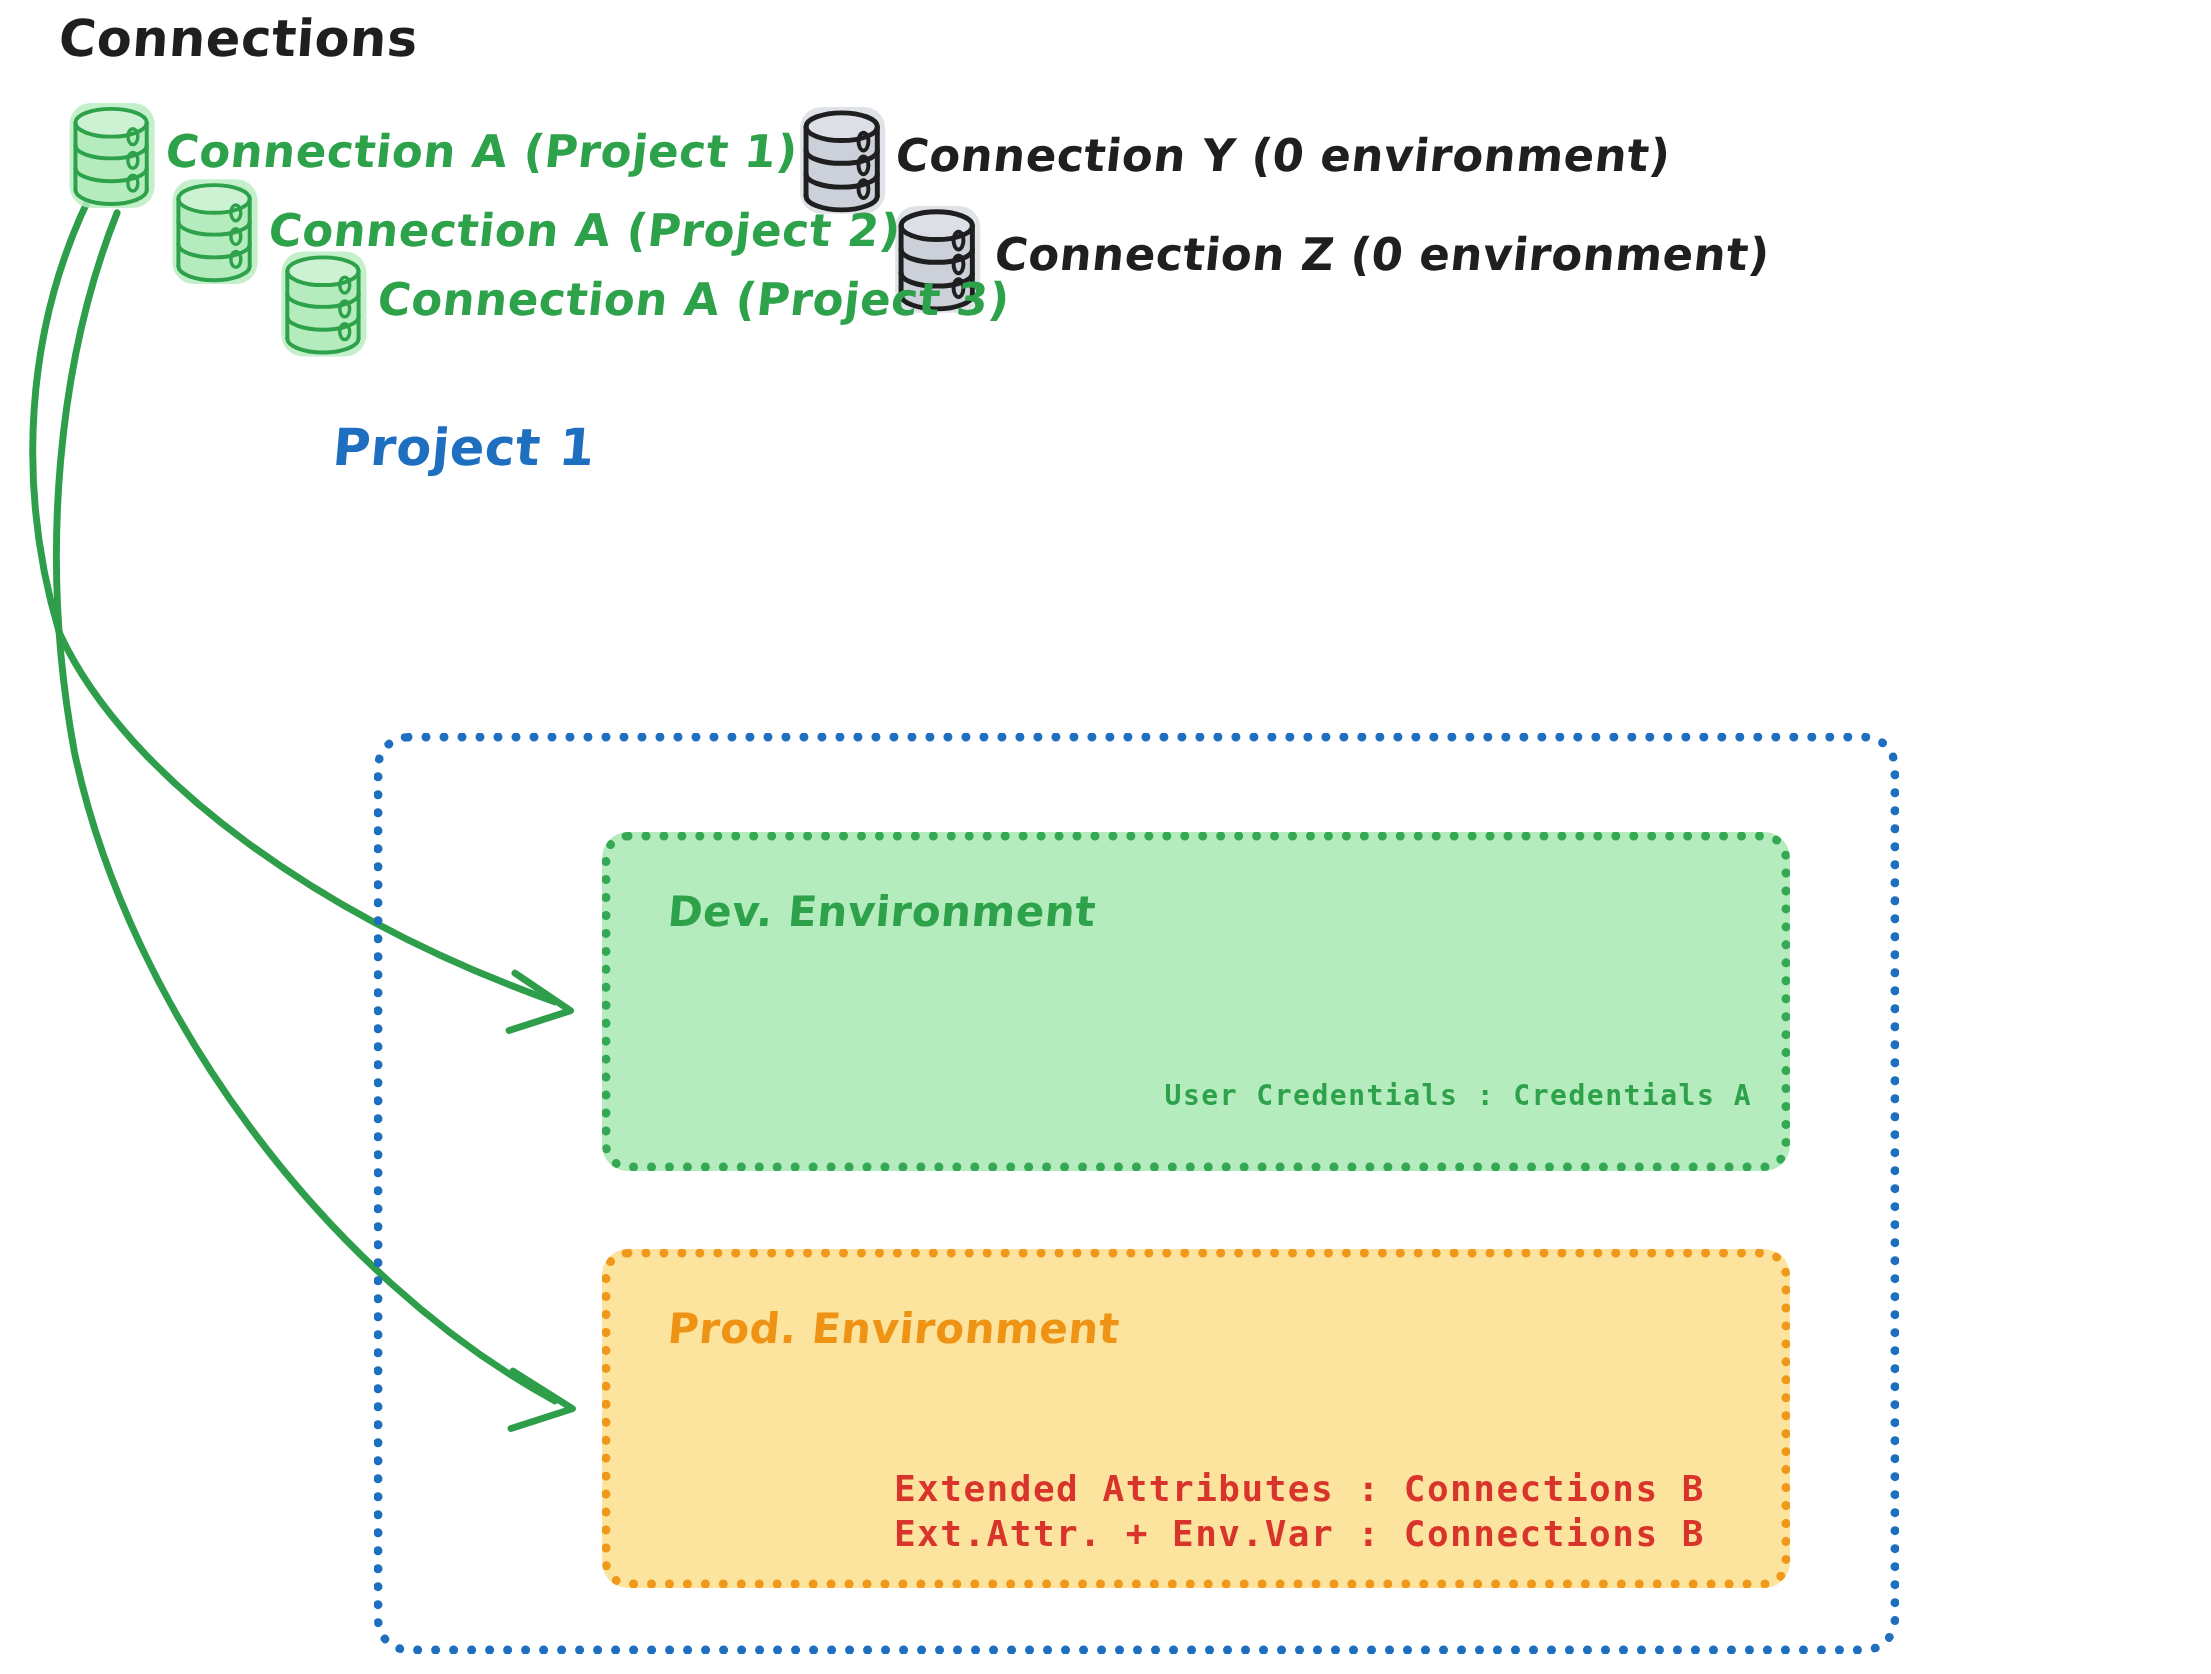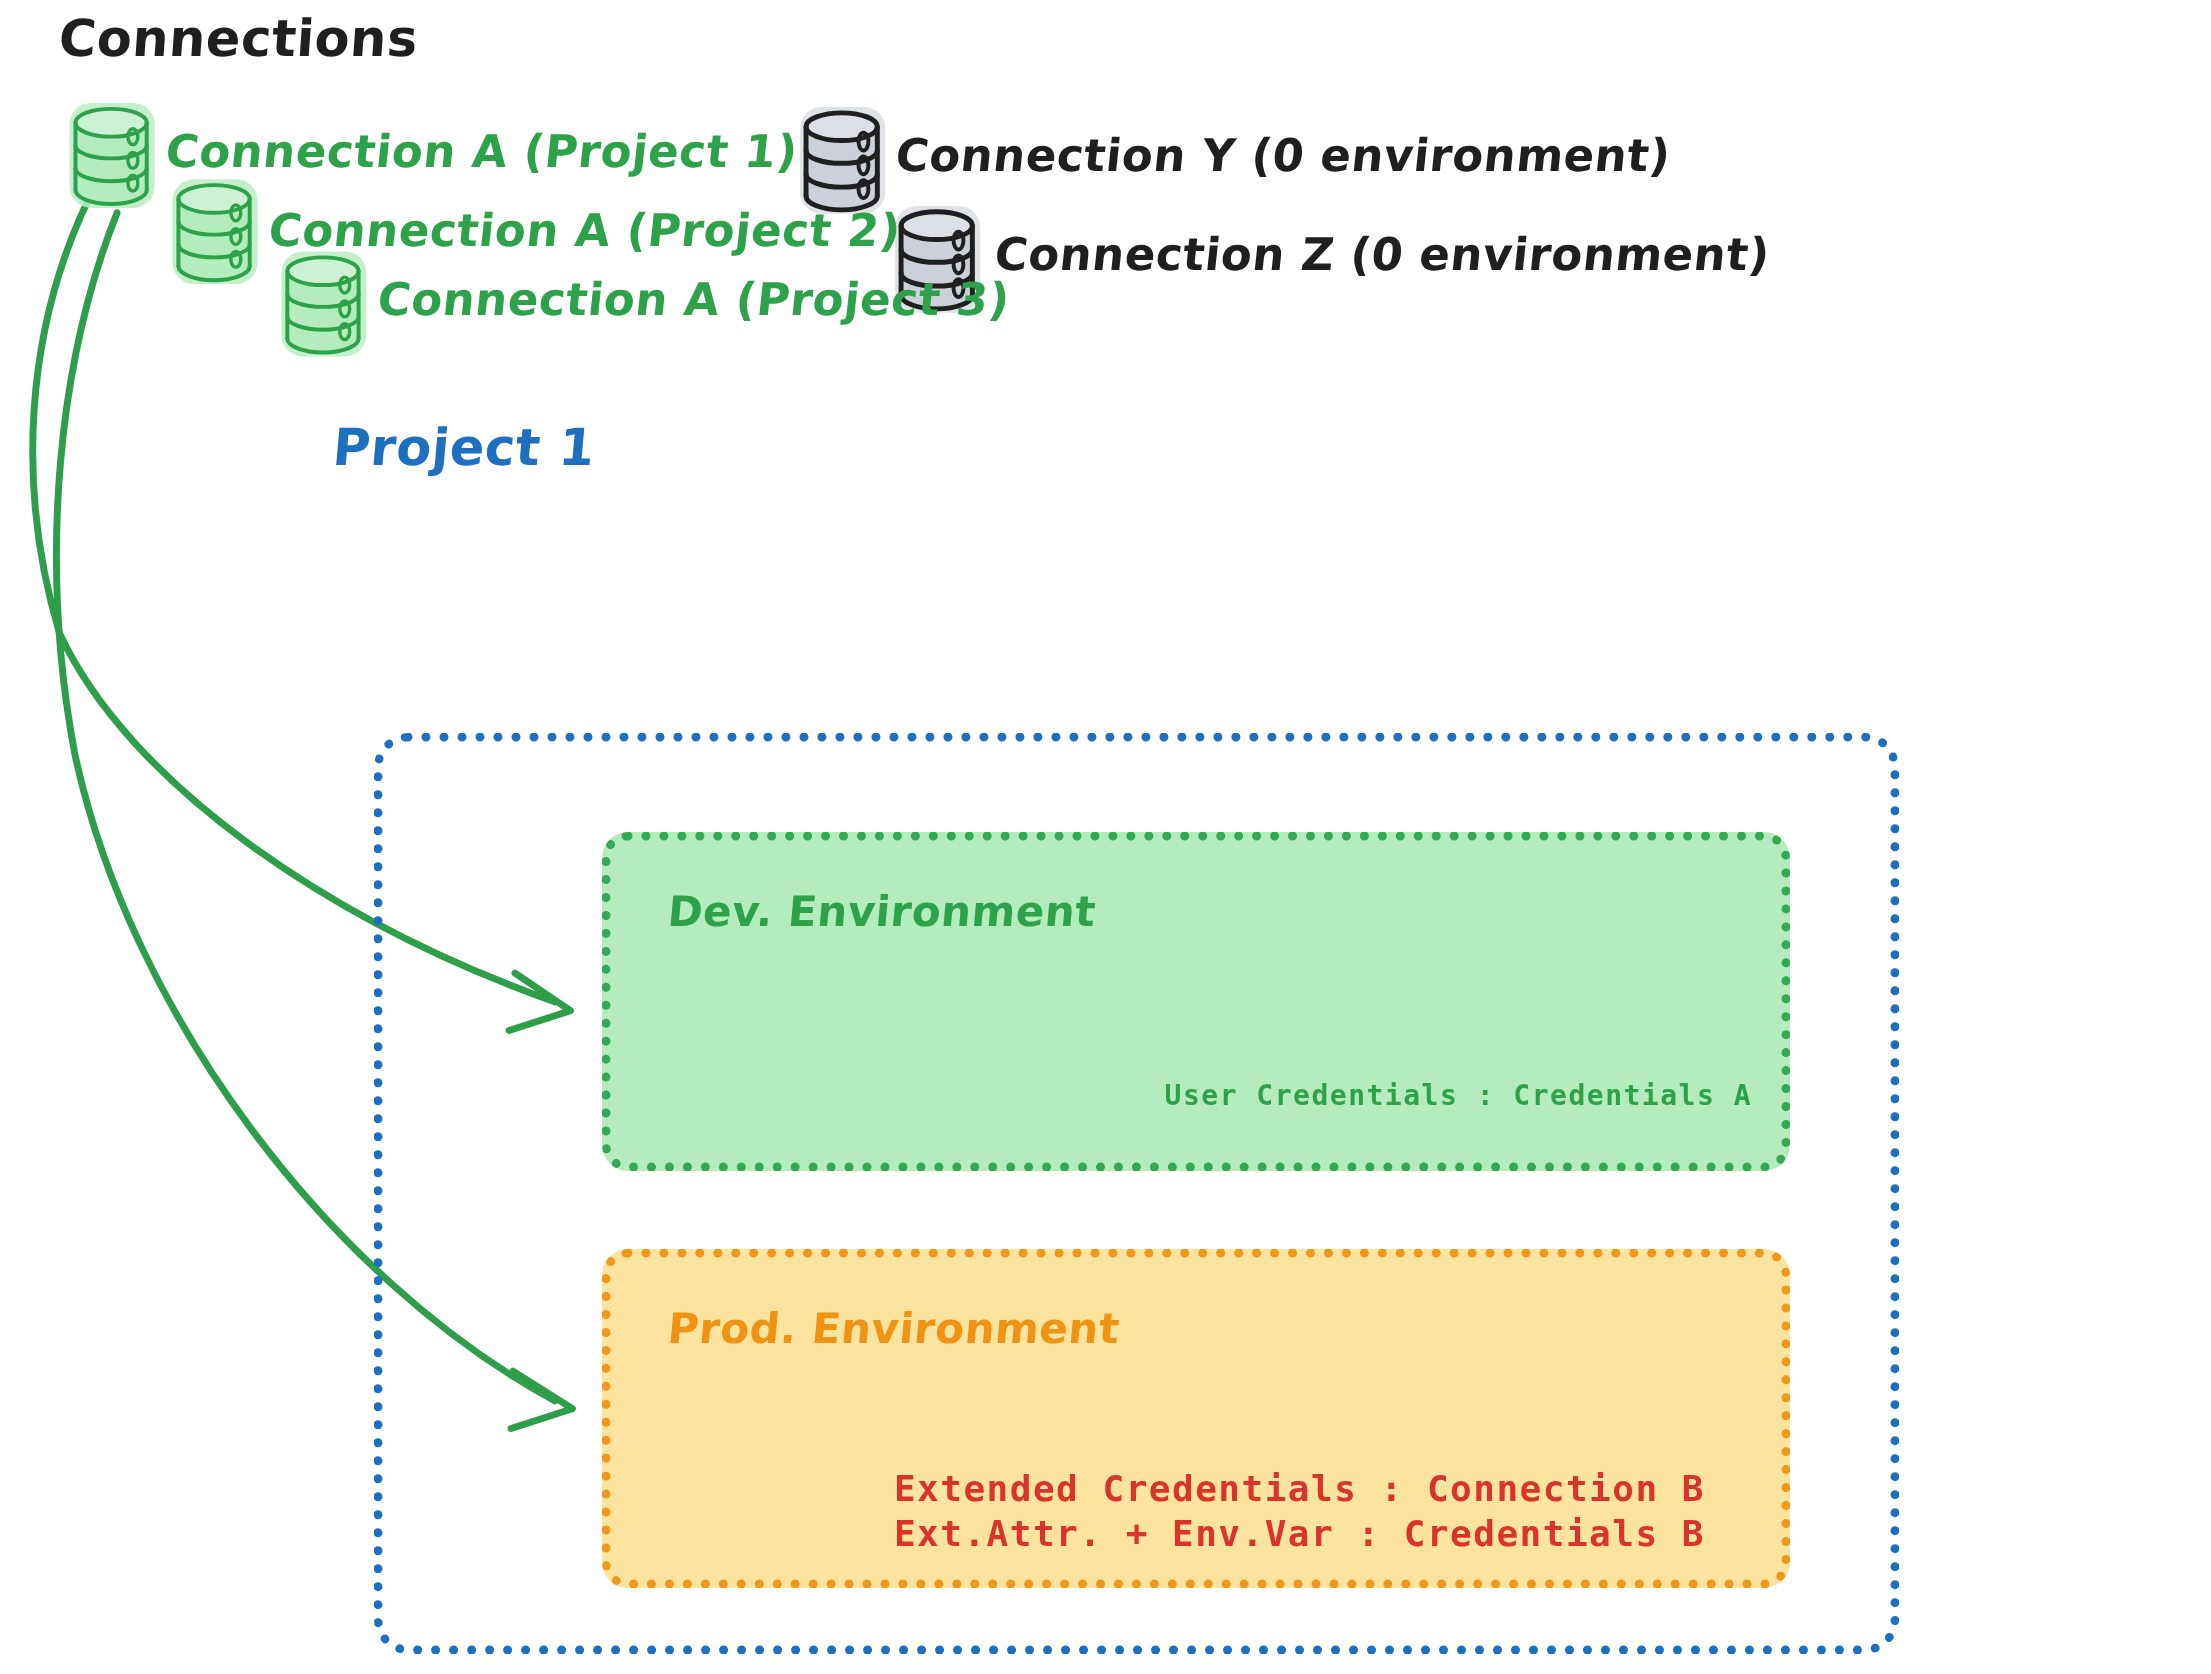--- a/index.html
+++ b/index.html
@@ -263,19 +263,19 @@
   <div id="project-box"></div>
 
   <div class="env-box" id="dev-env-box">
     <div class="env-title" id="dev-env-title">Dev. Environment</div>
     <div class="env-mono-line" id="dev-credentials">User Credentials : Credentials A</div>
   </div>
 
   <div class="env-box" id="prod-env-box">
     <div class="env-title" id="prod-env-title">Prod. Environment</div>
     <div class="prod-attr-lines">
-      <div>Extended Credentials : Connection B</div>
-      <div>Ext.Attr. + Env.Var : Credentials B</div>
+      <div>Extended Attributes : Connections B</div>
+      <div>Ext.Attr. + Env.Var : Connections B</div>
     </div>
   </div>
 
 </div>
 
 
 </body></html>

